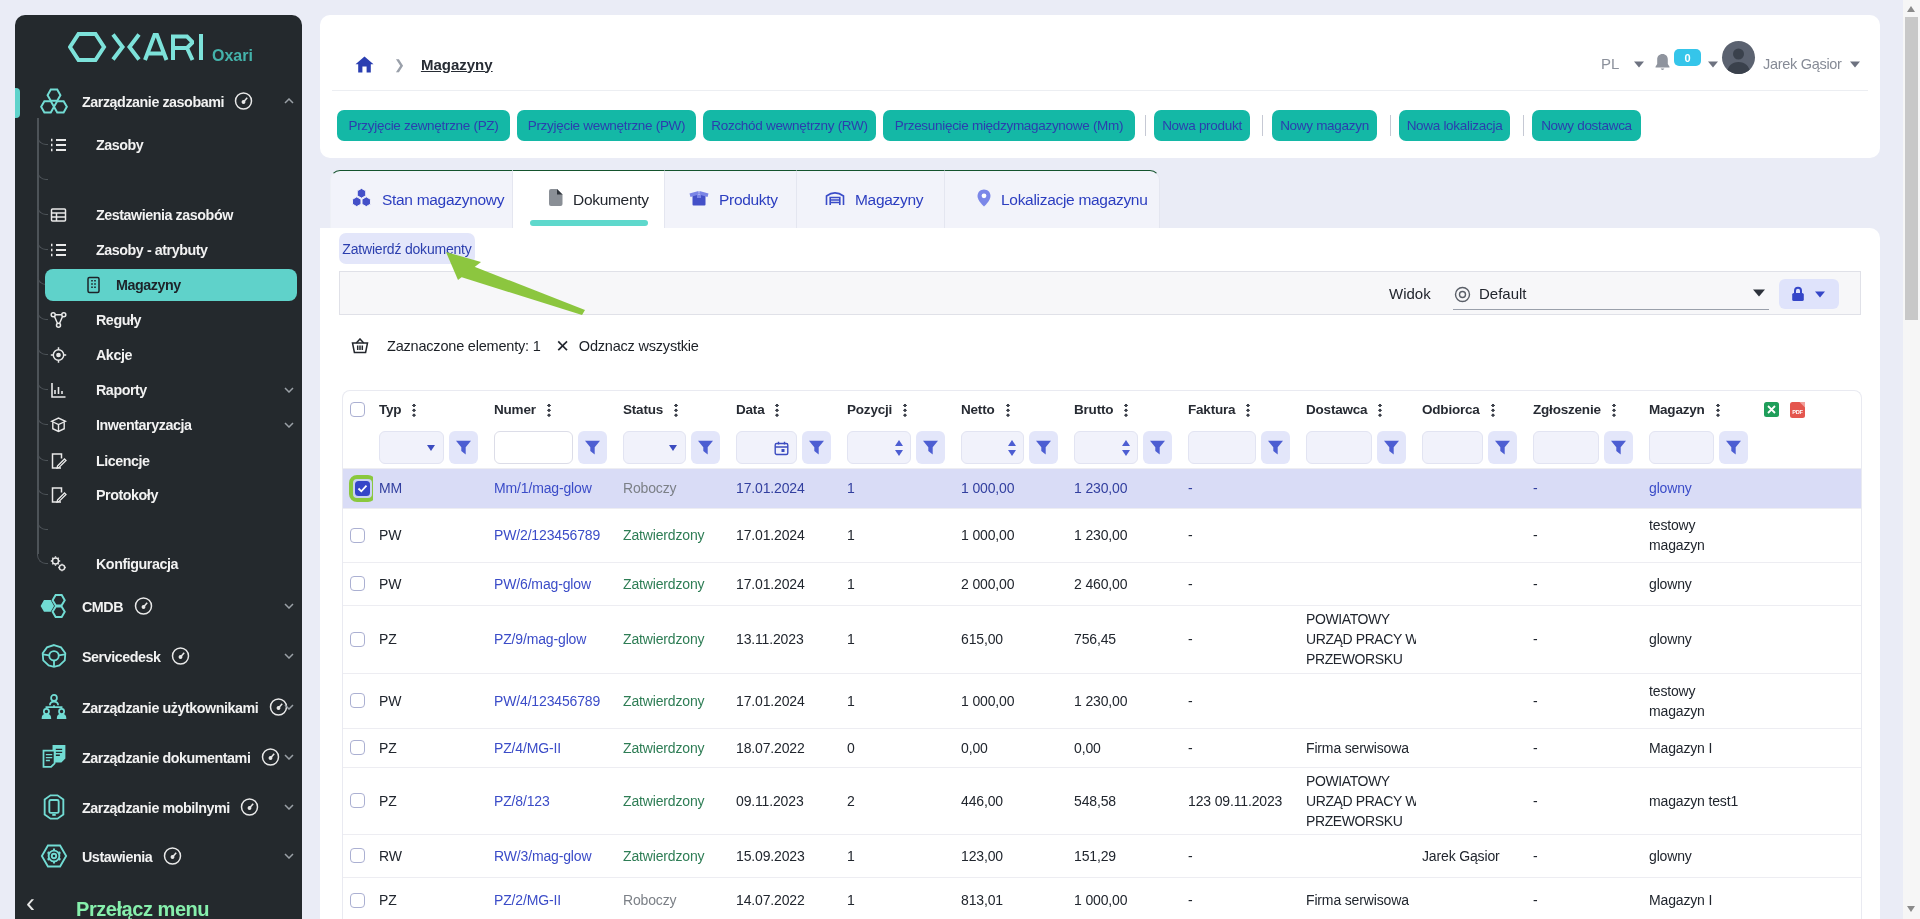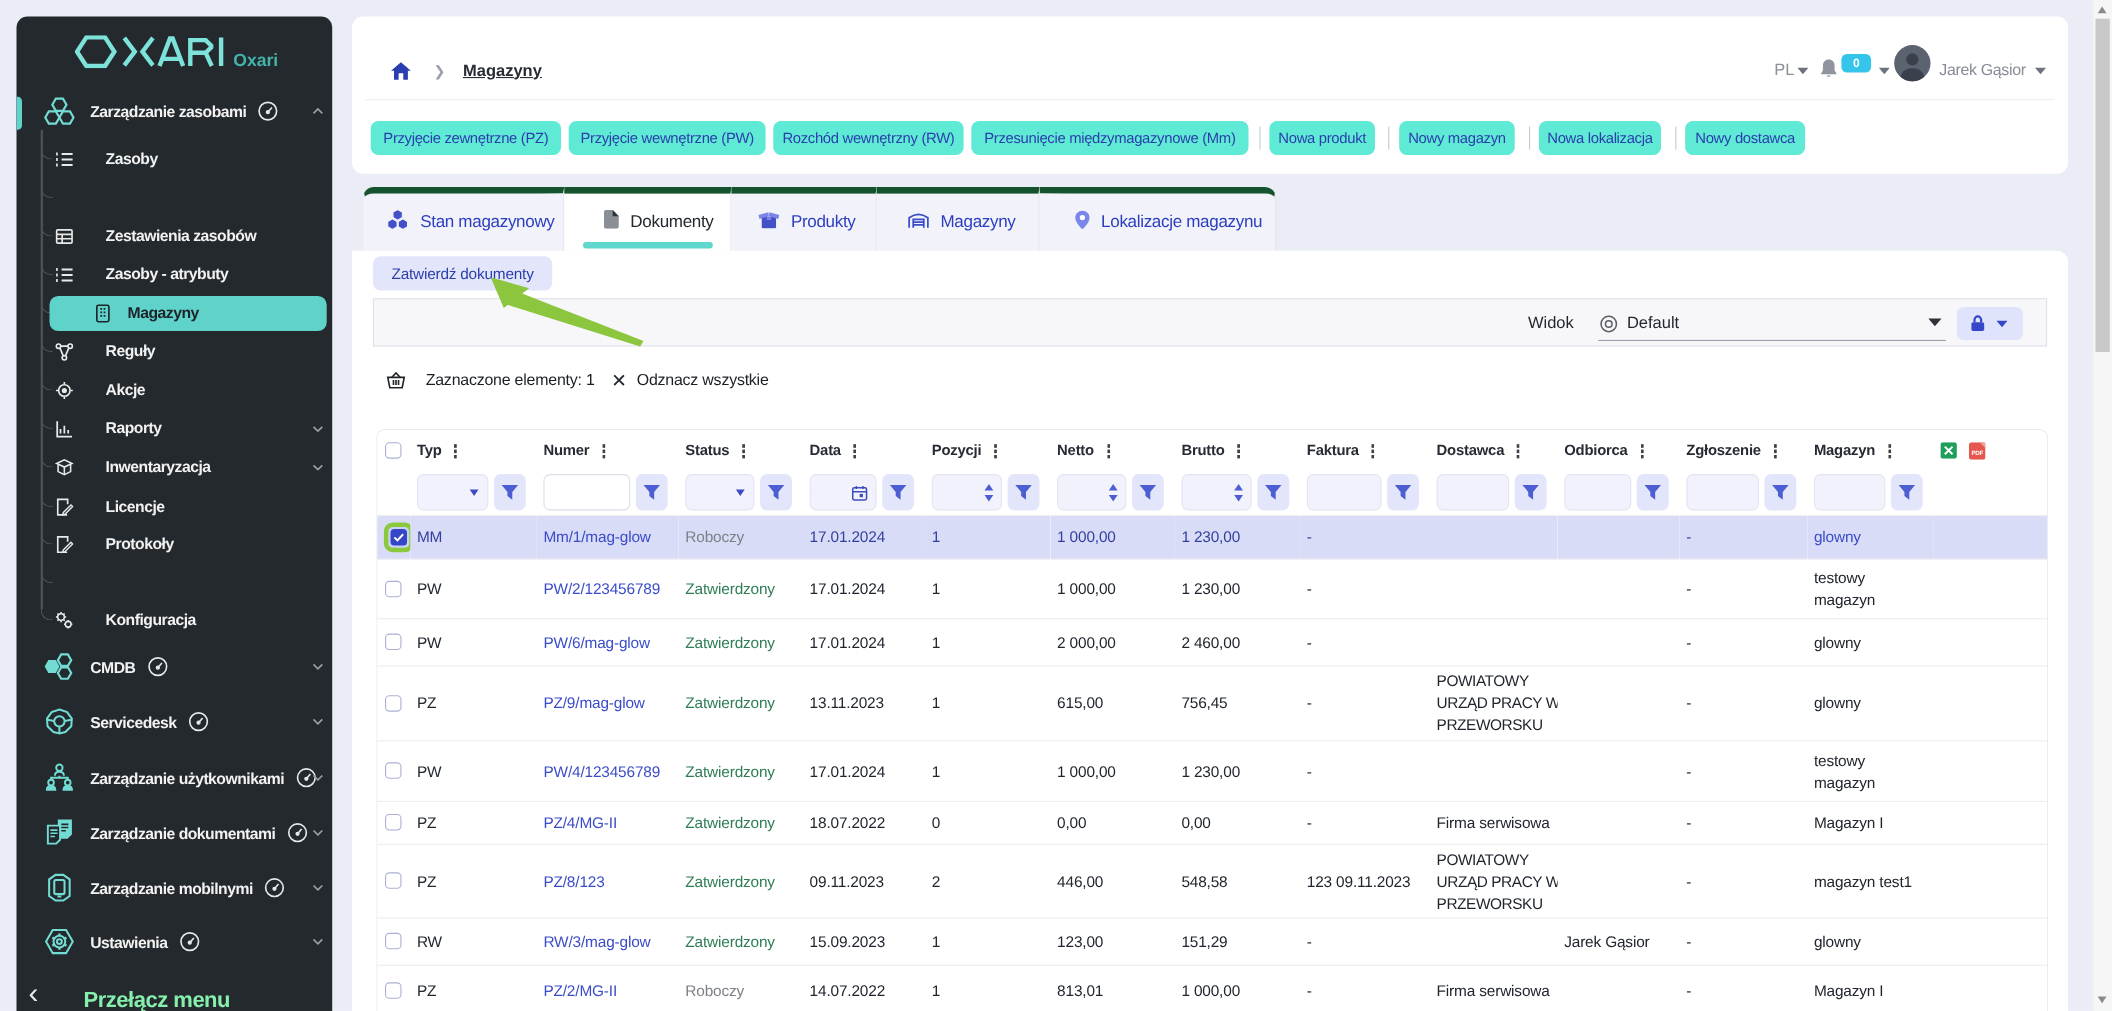--- a/index.html
+++ b/index.html
@@ -29,36 +29,36 @@
 .switch { position:absolute; left:0; top:880px; width:287px; height:30px; }
 .switch .txt { position:absolute; left:61px; top:3px; color:#86efac; font-size:20px; font-weight:700; letter-spacing:-0.45px; }
 .switch .lt { position:absolute; left:11px; top:-7px; color:#e8e8e8; font-size:27px; font-weight:400; }
 
 
 #hcard { position:absolute; left:320px; top:15px; width:1560px; height:143px; background:#fff; border-radius:10px; }
 #hcard .divider { position:absolute; left:12px; right:12px; top:75px; height:1px; background:#eceef2; }
 .crumb { position:absolute; top:34px; left:35px; height:30px; display:flex; align-items:center; }
 .crumbname { color:#272c34; font-size:15px; font-weight:700; text-decoration:underline; }
 .crumbsep { color:#9aa0aa; font-size:13px; margin:0 16px 0 20px; }
-.hbtn { position:absolute; top:95px; height:31px; background:#5eead4; border-radius:7px; color:#2b3eae;
+.hbtn { position:absolute; top:95px; height:31px; background:#14b8a6; border-radius:7px; color:#2b3eae;
   font-size:13.5px; letter-spacing:-0.3px; font-weight:400; display:flex; align-items:center; justify-content:center; white-space:nowrap; }
 .hsep { position:absolute; top:100px; width:1px; height:21px; background:#c6c9d4; }
 
 
-.tab { position:absolute; top:170px; height:58px; background:#f2f3fa; border-right:1px solid #e4e6f0; border-top:6px solid #14532d;
+.tab { position:absolute; top:170px; height:58px; background:#f2f3fa; border-right:1px solid #e4e6f0; border-top:1px solid #14532d;
   display:flex; align-items:center; color:#2c3ec0; font-size:15.5px; letter-spacing:-0.3px; font-weight:400; }
 .tab.first { border-radius:10px 0 0 0; border-left:1px solid #eef0f6; }
 .tab.last { border-radius:0 10px 0 0; }
 .tab.active { background:#fff; color:#23272e; }
 .tab .ticn { margin-right:10px; }
 #tealbar { position:absolute; left:530px; top:220px; width:118px; height:6px; border-radius:3px; background:#5ed8cc; }
 
 
 #ccard { position:absolute; left:320px; top:228px; width:1560px; height:691px; background:#fff; border-radius:0 10px 0 0; }
-#zatw { position:absolute; left:339px; top:233px; width:163px; height:31px; background:#e3e6fa; border-radius:7px;
+#zatw { position:absolute; left:339px; top:233px; width:136px; height:31px; background:#e3e6fa; border-radius:7px;
   color:#2b3eae; font-size:14px; letter-spacing:-0.2px; display:flex; align-items:center; justify-content:center; }
 #toolbar { position:absolute; left:339px; top:271px; width:1522px; height:44px; background:#f7f7f9; border:1px solid #e0e1e8; }
 #selrow { position:absolute; left:339px; top:332px; width:1522px; height:28px; display:flex; align-items:center; }
 
 
 #tbl { position:absolute; left:342px; top:390px; width:1520px; border:1px solid #e9eaf1; border-radius:8px 8px 0 0; border-bottom:none; }
 table { border-collapse:collapse; table-layout:fixed; width:1518px; }
 td, th { vertical-align:middle; padding:0 0 0 6px; font-size:14px; letter-spacing:-0.15px; overflow:hidden; }
 tr.datarow { border-top:1px solid #ededf2; }
 th { text-align:left; font-weight:700; color:#272b33; font-size:13.5px; letter-spacing:-0.2px; }
@@ -326,21 +326,21 @@
 
   <div id="hcard">
     <div class="divider"></div>
     <div class="crumb">
       <svg width="19" height="17" viewBox="0 0 19 17" fill="#2a3eb1">
           <path d="M9.5,0.5 L18.5,8.3 H15.8 V16.5 H11.6 V10.6 H7.4 V16.5 H3.2 V8.3 H0.5 Z"></path>
         </svg>
       <span class="crumbsep">❯</span>
       <span class="crumbname">Magazyny</span>
     </div>
-    <span class="abs" style="left:1281px;top:40px;color:#8b909b;font-size:15px;margin-left:12px;">PL</span>
+    <span class="abs" style="left:1281px;top:40px;color:#8b909b;font-size:15px;">PL</span>
     <svg class="abs" style="left:1314px;top:46px" width="10" height="7" viewBox="0 0 10 7">
         <polygon points="0,0.5 10,0.5 5,6.5" fill="#6d7280"></polygon>
       </svg>
     <svg class="abs" style="left:1334px;top:38px" width="17" height="19" viewBox="0 0 17 19" fill="#8f949e">
         <path d="M8.5,1 c-3.2,0 -5.3,2.3 -5.3,5.5 V11 L1.5,13.8 V14.6 H15.5 V13.8 L13.8,11 V6.5 C13.8,3.3 11.7,1 8.5,1 Z"></path>
         <path d="M6.7,15.6 a1.9,1.9 0 0 0 3.6,0 Z"></path>
       </svg>
     <div class="abs" style="left:1354px;top:34px;width:27px;height:17px;background:#35c5ea;border-radius:5px;color:#fff;font-size:11px;font-weight:700;display:flex;align-items:center;justify-content:center;">0</div>
     <svg class="abs" style="left:1388px;top:46px" width="10" height="7" viewBox="0 0 10 7">
         <polygon points="0,0.5 10,0.5 5,6.5" fill="#6d7280"></polygon>

